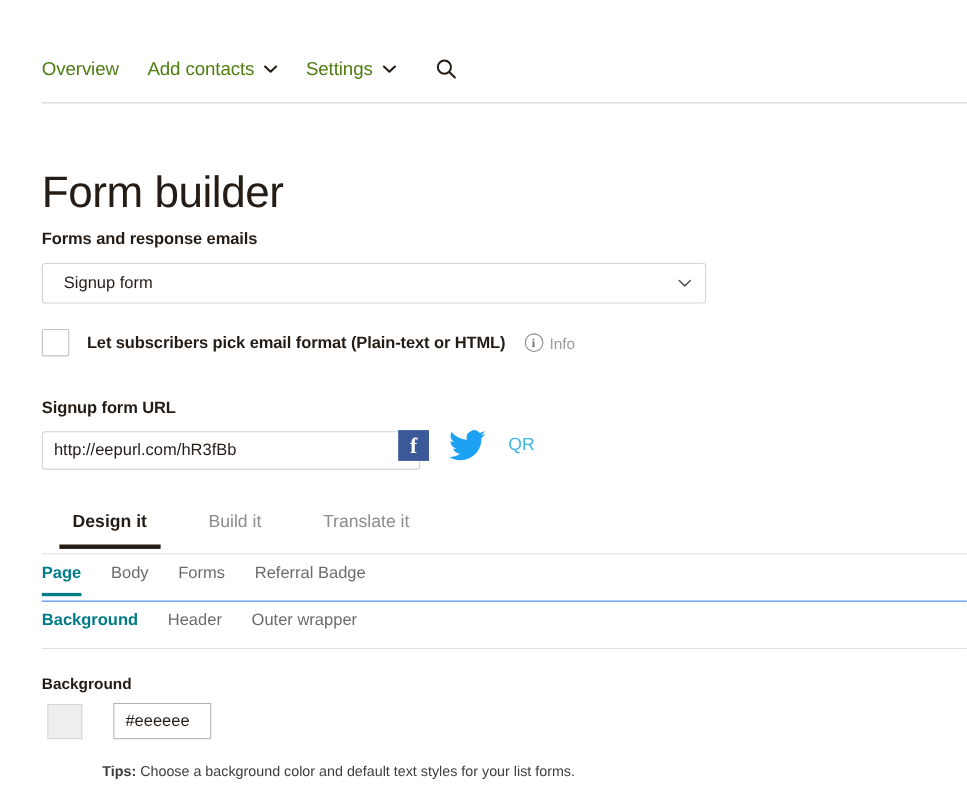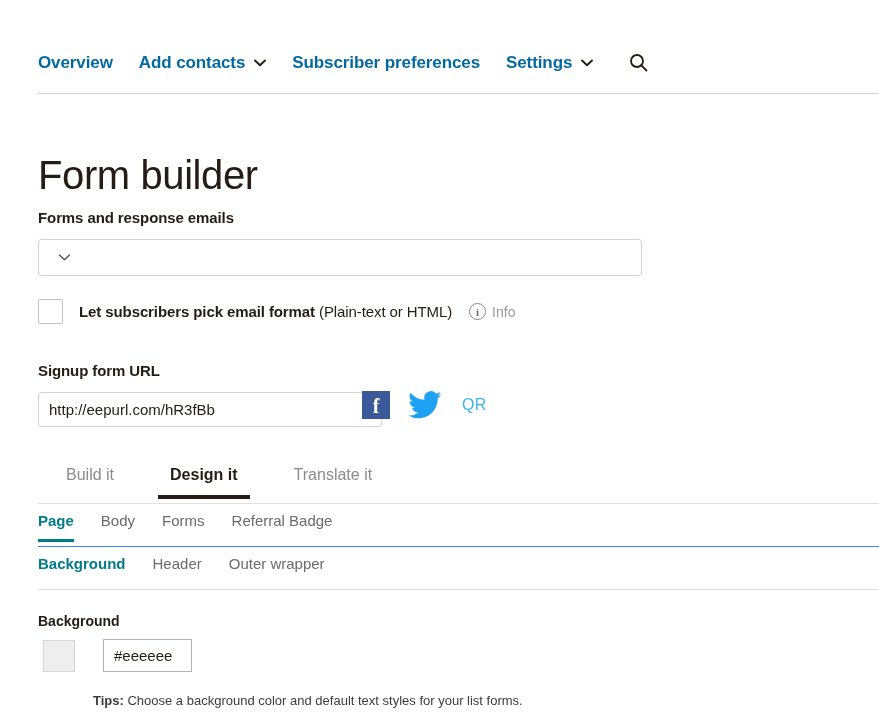--- a/index.html
+++ b/index.html
@@ -24,22 +24,22 @@
     top: 52px;
     height: 41px;
     border-bottom: 1px solid #cfd2d2;
     display: flex;
     align-items: flex-start;
   }
   .nav-item {
     display: flex;
     align-items: center;
     font-size: 17px;
-    font-weight: bold;
-    color: #0369a1;
+    font-weight: normal;
+    color: #4d7c0f;
     letter-spacing: -0.1px;
     cursor: pointer;
     white-space: nowrap;
     margin-right: 26px;
     line-height: 1;
     padding-top: 2px;
     text-align: center;
   }
   .nav-item .caret {
     margin-left: 9px;
@@ -121,21 +121,21 @@
   .check-label {
     margin-left: 16px;
     font-size: 15px;
     font-weight: bold;
     color: #241c15;
     letter-spacing: -0.1px;
     white-space: nowrap;
     cursor: pointer;
   }
   .check-label .sub {
-    font-weight: normal;
+    font-weight: bold;
   }
   .info-wrap {
     margin-left: 17px;
     display: flex;
     align-items: center;
     cursor: pointer;
   }
   .info-circle {
     width: 17px; height: 17px;
     border: 1.4px solid #8a8a8a;
@@ -365,23 +365,20 @@
 
   <div class="nav-item">
     <span>Add contacts</span>
     <span class="caret">
       <svg width="12" height="8" viewBox="0 0 12 8">
           <path d="M1 1.5 L6 6.2 L11 1.5" stroke="#241c15" stroke-width="1.9" fill="none" stroke-linecap="round" stroke-linejoin="round"></path>
         </svg>
     </span>
   </div>
 
-  <div class="nav-item">
-    <span>Subscriber preferences</span>
-  </div>
 
   <div class="nav-item">
     <span>Settings</span>
     <span class="caret">
       <svg width="12" height="8" viewBox="0 0 12 8">
           <path d="M1 1.5 L6 6.2 L11 1.5" stroke="#241c15" stroke-width="1.9" fill="none" stroke-linecap="round" stroke-linejoin="round"></path>
         </svg>
     </span>
   </div>
 
@@ -393,20 +390,21 @@
       </svg>
     </span>
   </div>
 </div>
 
 <h1 class="page-title">Form builder</h1>
 
 <div class="label-bold lbl-forms">Forms and response emails</div>
 
 <div class="select-box">
+  <span class="sel-value">Signup form</span>
   <span class="sel-caret">
     <svg width="13" height="9" viewBox="0 0 13 9">
         <path d="M1.5 2 L6.5 6.8 L11.5 2" stroke="#58585a" stroke-width="1.5" fill="none" stroke-linecap="round" stroke-linejoin="round"></path>
       </svg>
   </span>
 </div>
 
 <div class="check-row">
   <div class="checkbox"></div>
   <div class="check-label"><span>Let subscribers pick email format </span><span class="sub">(Plain-text or HTML)</span></div>
@@ -426,22 +424,22 @@
   </div>
   <div class="tw-icon">
     <svg width="34" height="28" viewBox="0 0 34 28">
       <path fill="#1da1f2" d="M33.4 3.6c-1.2.55-2.5.92-3.9 1.08a6.8 6.8 0 0 0 3-3.75 13.6 13.6 0 0 1-4.3 1.64A6.78 6.78 0 0 0 16.5 8.75c-5.6-.28-10.6-2.97-13.95-7.06a6.8 6.8 0 0 0 2.1 9.05 6.7 6.7 0 0 1-3.07-.85v.08a6.78 6.78 0 0 0 5.44 6.65 6.8 6.8 0 0 1-3.06.12 6.79 6.79 0 0 0 6.33 4.71A13.6 13.6 0 0 1 0 24.26a19.2 19.2 0 0 0 10.4 3.05c12.48 0 19.3-10.34 19.3-19.3l-.02-.88A13.8 13.8 0 0 0 33.4 3.6z"></path>
     </svg>
   </div>
   <div class="qr-link">QR</div>
 </div>
 
 <div class="tabs1">
+  <div class="tab1 active">Design it</div>
   <div class="tab1">Build it</div>
-  <div class="tab1 active">Design it</div>
   <div class="tab1">Translate it</div>
 </div>
 
 <div class="tabs2">
   <div class="tab2 active">Page</div>
   <div class="tab2">Body</div>
   <div class="tab2">Forms</div>
   <div class="tab2">Referral Badge</div>
 </div>
 

